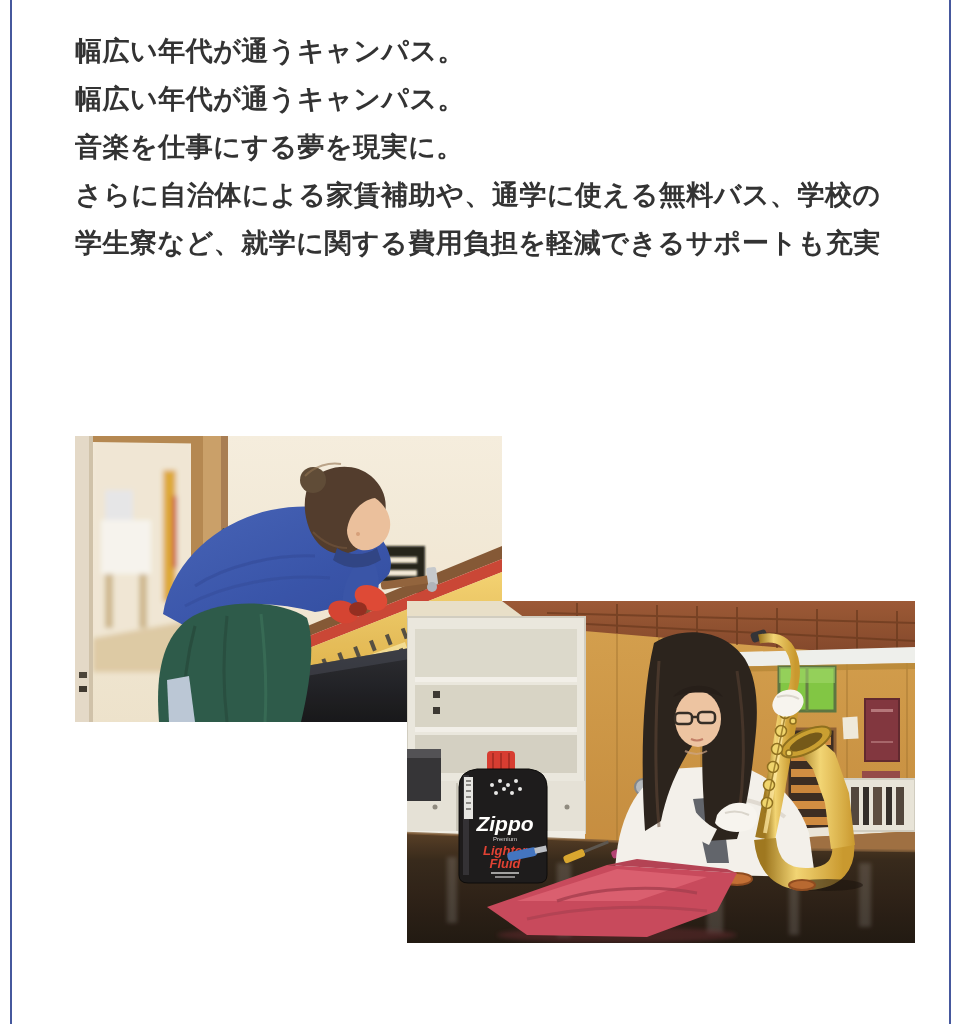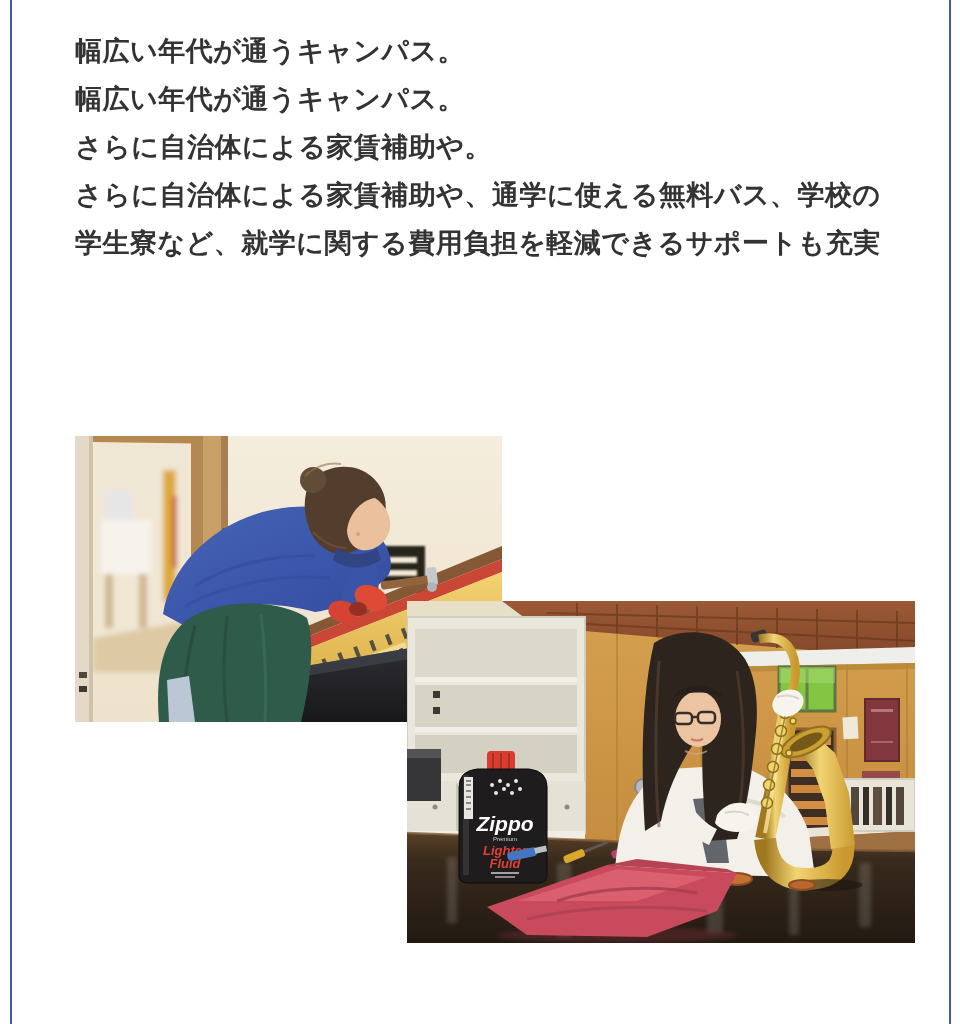--- a/index.html
+++ b/index.html
@@ -25,21 +25,21 @@
 </head>
 <body>
 
 <div class="page">
   <div class="border-line border-left"></div>
   <div class="border-line border-right"></div>
 
   <div class="intro">
     <div class="intro-line">幅広い年代が通うキャンパス。</div>
     <div class="intro-line">幅広い年代が通うキャンパス。</div>
-    <div class="intro-line">さらに自治体による家賃補助や。</div>
+    <div class="intro-line">音楽を仕事にする夢を現実に。</div>
     <div class="intro-line">さらに自治体による家賃補助や、通学に使える無料バス、学校の</div>
     <div class="intro-line">学生寮など、就学に関する費用負担を軽減できるサポートも充実</div>
   </div>
 
   <svg class="photo photo-piano" viewBox="0 0 427 286" preserveAspectRatio="none" xmlns="http://www.w3.org/2000/svg">
     <defs>
       <linearGradient id="p1wall" x1="0" y1="0" x2="0" y2="1">
         <stop offset="0" stop-color="#f5edde"></stop>
           <stop offset="1" stop-color="#ece1cb"></stop>
       </linearGradient>

